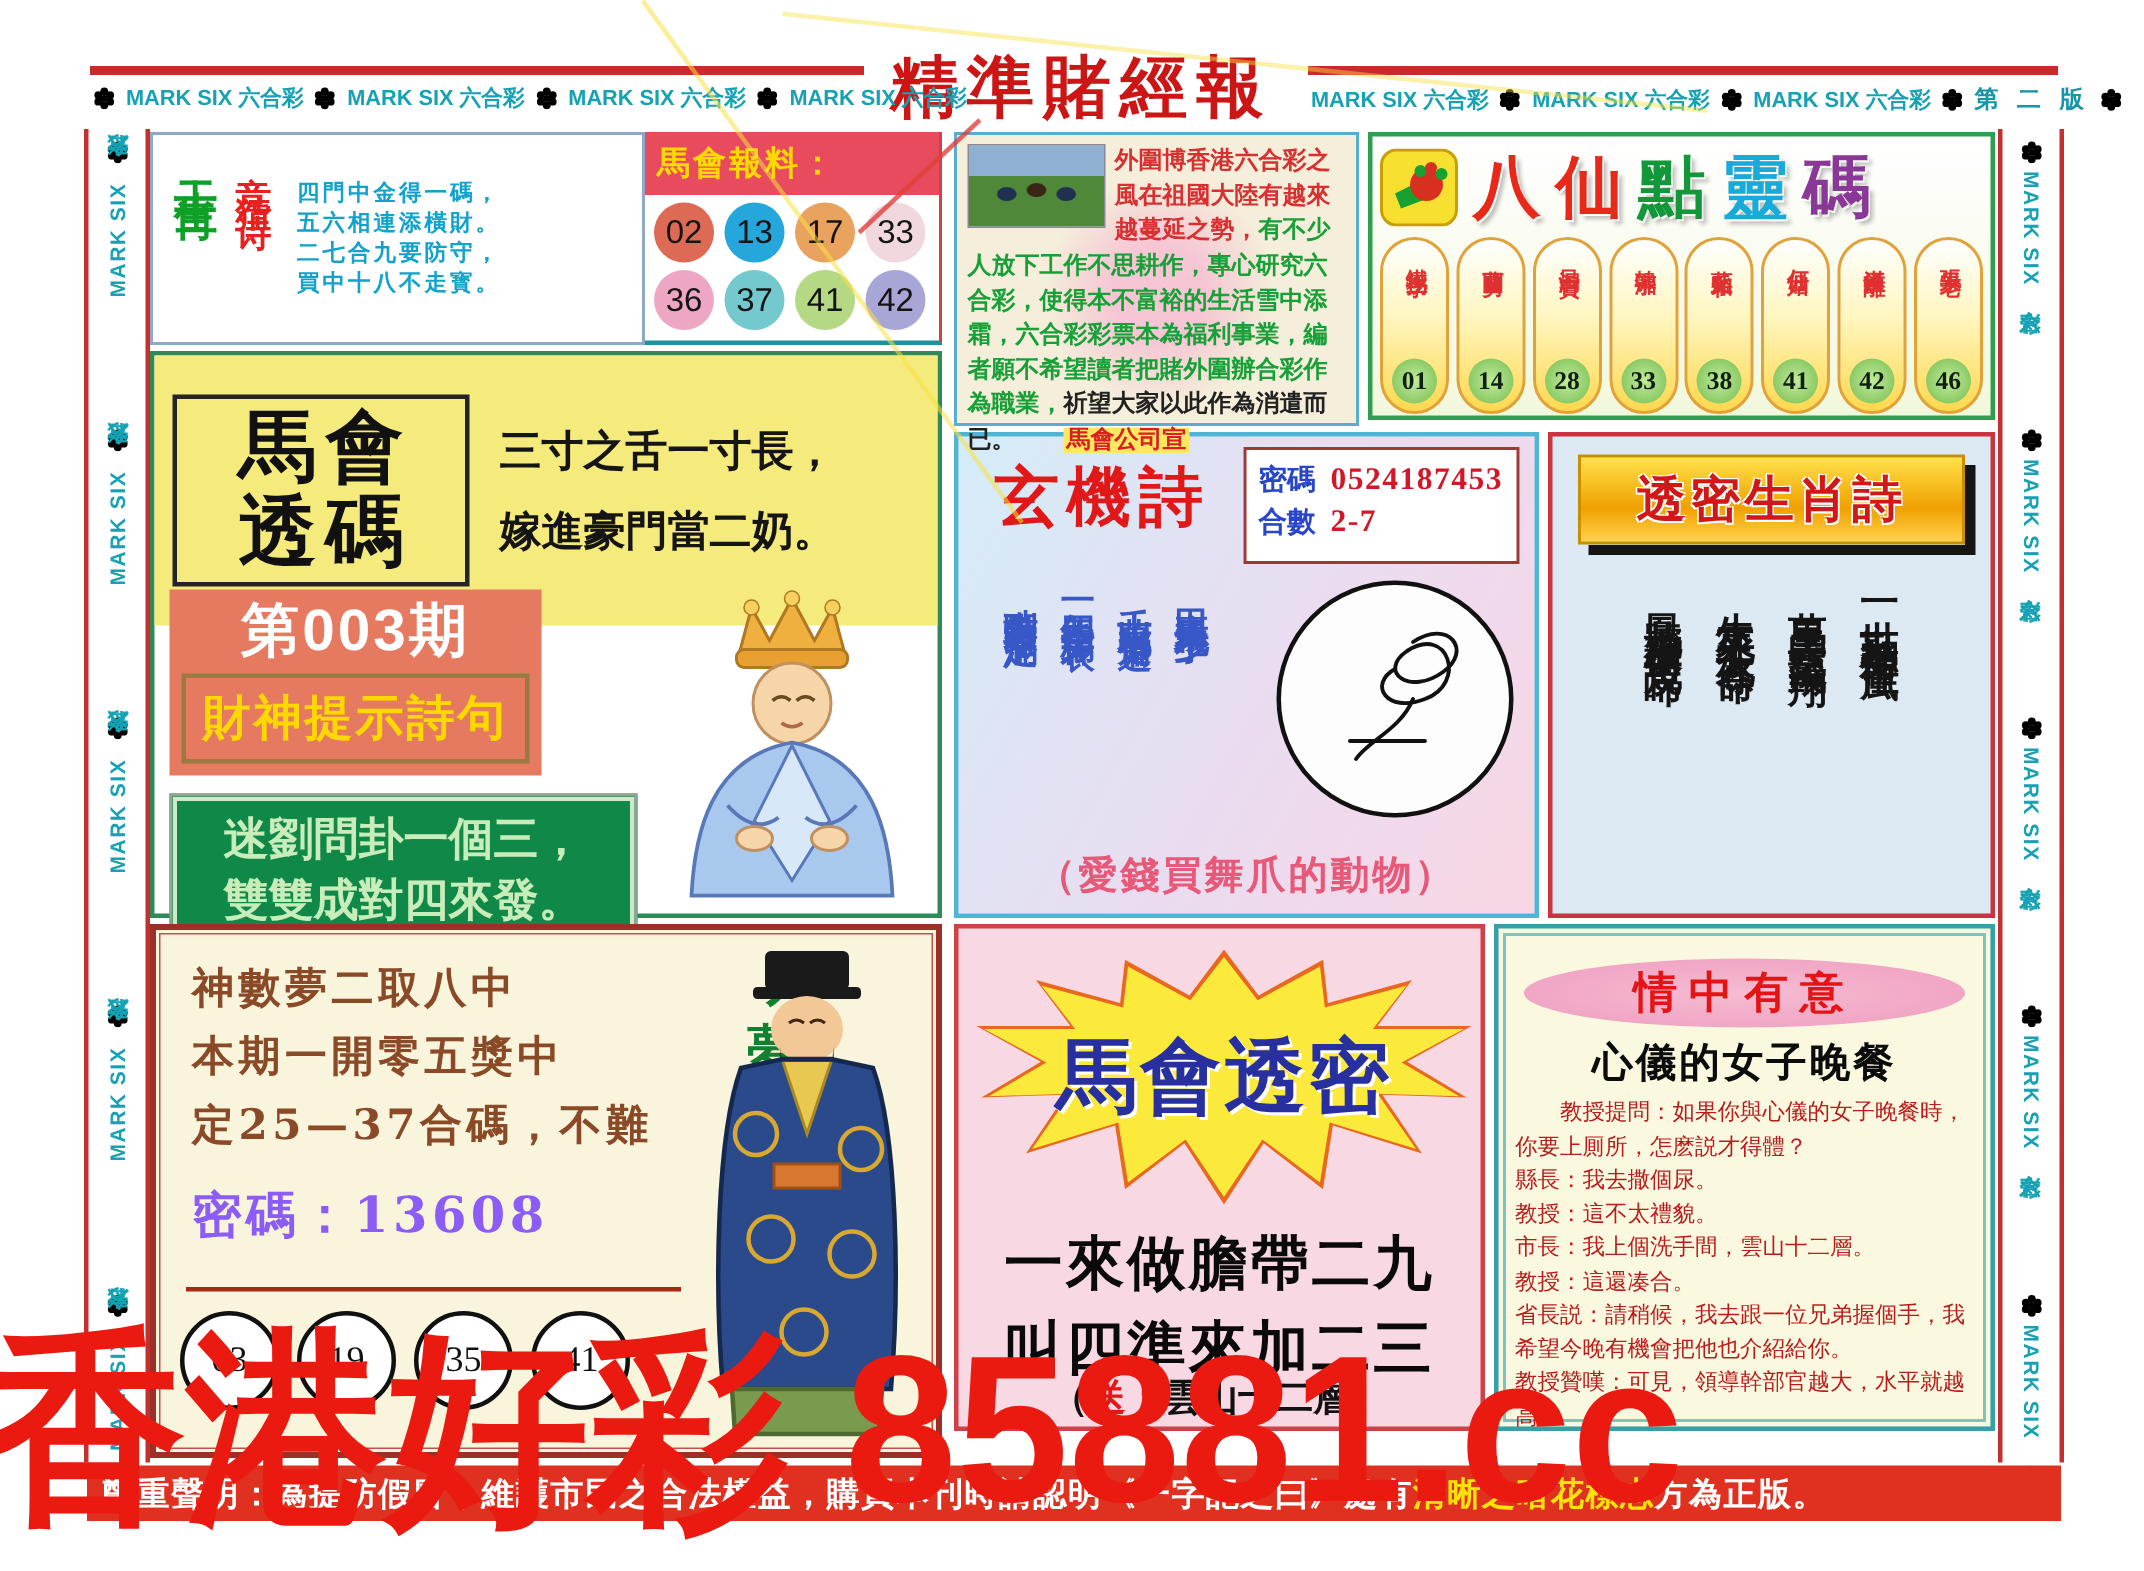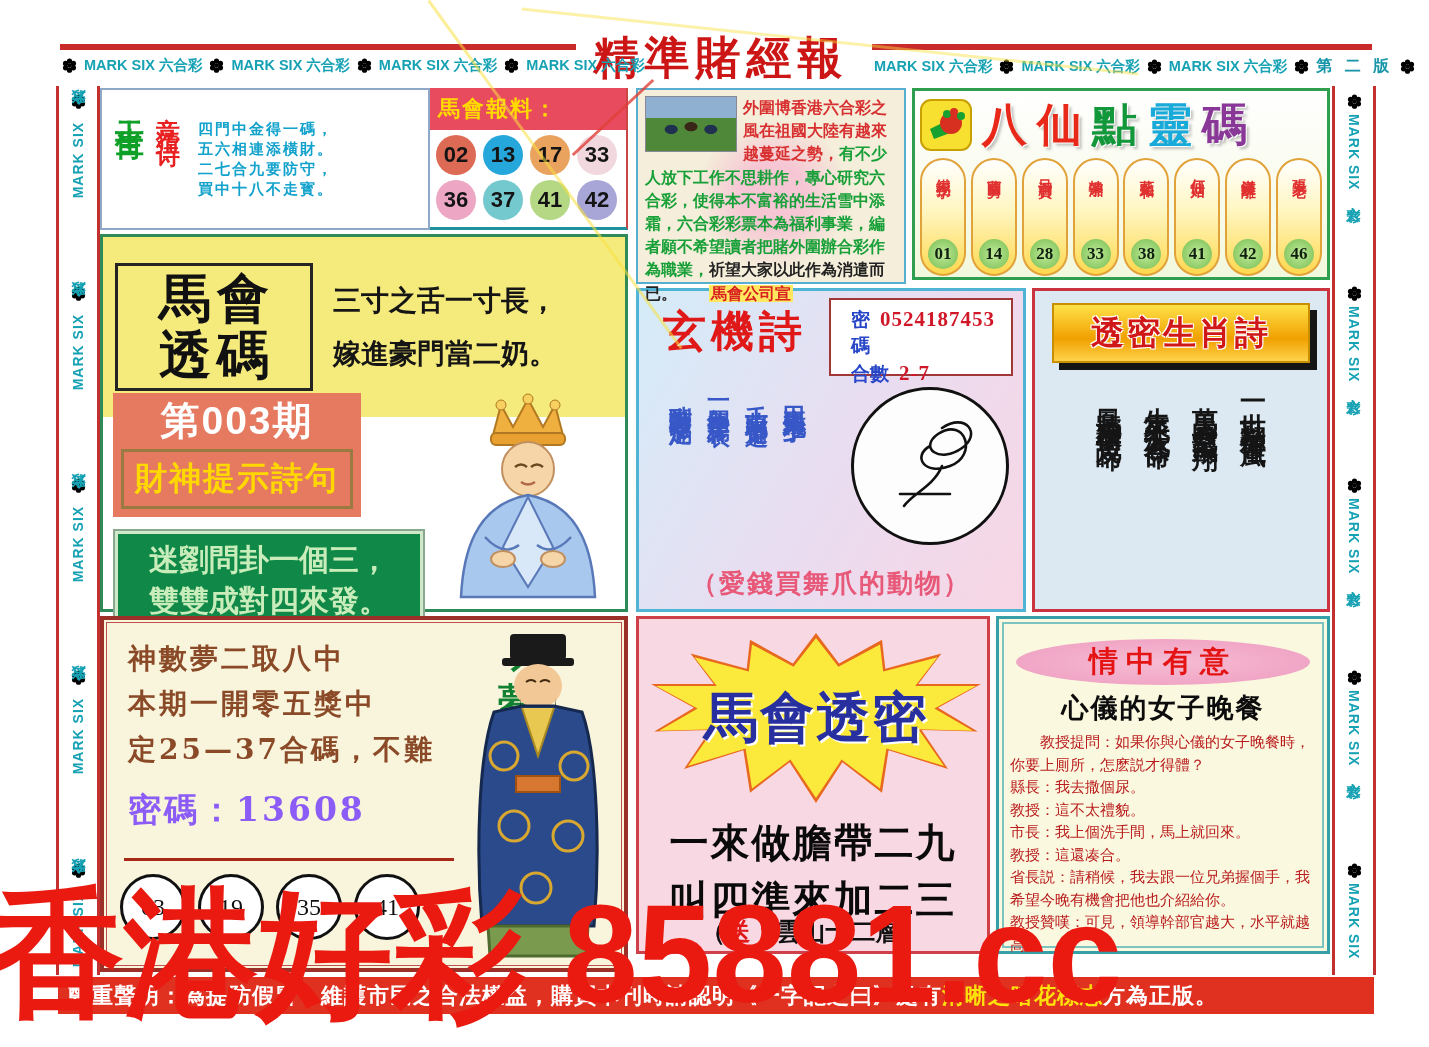--- a/index.html
+++ b/index.html
@@ -29,21 +29,21 @@
   .vgreen{writing-mode:vertical-rl;font-size:29px;font-weight:900;color:#0fa028;letter-spacing:4px;height:126px;}
   .vred{writing-mode:vertical-rl;font-size:24px;font-weight:900;color:#e82020;letter-spacing:12px;height:120px;margin-left:2px;}
   .zpoem{margin-left:14px;font-size:15px;font-weight:900;color:#12a2cc;line-height:1.34;letter-spacing:2px;white-space:nowrap;}
   
   #tips{left:430px;top:88px;width:198px;height:142px;background:#fff;border-right:2px solid #cc4444;
     border-bottom:3px solid #20929e;}
   #tips .thead{background:#e84a5e;color:#ffd900;font-size:22px;font-weight:900;letter-spacing:2px;
     height:42px;line-height:42px;padding-left:8px;}
   .ballrow{display:flex;gap:7px;margin:5px 0 0 6px;}
   .ball{width:40px;height:40px;border-radius:50%;display:flex;align-items:center;justify-content:center;
-    font-size:22px;font-weight:700;color:#141414;}
+    font-size:22px;font-weight:400;color:#141414;}
   .b0{background:#dd6a55;} .b1{background:#25a7dc;} .b2{background:#e9a35f;} .b3{background:#f0d8de;}
   .b4{background:#eda6c4;} .b5{background:#74c9ce;} .b6{background:#b5d884;} .b7{background:#a7a6d6;}
   
   #notice{left:636px;top:88px;width:270px;height:196px;border:2px solid #58aed0;background:#f4eeda;
     padding:6px 7px;font-size:16px;font-weight:bold;line-height:1.45;}
   #notice .wm{position:absolute;left:60px;top:30px;width:150px;height:150px;border-radius:50%;
     background:radial-gradient(#f6c6d4 30%,rgba(246,198,212,0) 72%);}
   #notice p{position:relative;margin:0;z-index:1;}
   .photo{float:left;width:90px;height:54px;margin:0 6px 2px 0;border:1px solid #889;
     background:
@@ -83,21 +83,21 @@
   .greenbox{position:absolute;left:10px;top:292px;width:308px;background:#108848;border:2px solid #8aa890;
     box-shadow:inset 0 0 0 3px #cfe8c8;color:#c8ecba;font-size:30px;font-weight:900;line-height:1.35;
     text-align:center;padding:9px 0;}
   #buddha{position:absolute;left:330px;top:150px;}
   
   #xuanji{left:636px;top:288px;width:390px;height:324px;border:3px solid #50b4d4;
     background:linear-gradient(120deg,#d4ecf8 0%,#eadcf0 55%,#f8d6e4 100%);}
   .xj-title{position:absolute;left:24px;top:12px;font-size:43px;font-weight:900;color:#e01818;letter-spacing:5px;}
   .codebox{position:absolute;right:10px;top:7px;width:184px;height:78px;background:#fff;
     border:2px solid #a03838;padding:5px 8px;box-sizing:border-box;}
-  .codebox .row{display:flex;gap:10px;align-items:baseline;margin:2px 12px;text-align:center;}
+  .codebox .row{display:flex;gap:10px;align-items:baseline;margin:2px 0;text-align:center;}
   .clabel{color:#2846c8;font-size:19px;font-weight:900;}
   .cval{color:#d01828;font-size:21px;font-weight:900;font-family:"Liberation Serif",serif;letter-spacing:1px;}
   .xpoem{position:absolute;left:20px;top:96px;height:212px;writing-mode:vertical-rl;
     font-size:23px;font-weight:900;color:#3858c8;letter-spacing:3px;}
   .xpoem div{margin:0 7px;}
   .scribble{position:absolute;left:212px;top:96px;width:158px;height:158px;border:3px solid #111;
     border-radius:50%;background:#fdfdfd;box-sizing:border-box;}
   .xans{position:absolute;left:0;right:0;bottom:8px;text-align:center;color:#e85878;
     font-size:26px;font-weight:900;letter-spacing:2px;}
   
@@ -497,21 +497,21 @@
     </div>
   </div>
 
   <div id="joke" class="panel">
     <div class="ellip">情中有意</div>
     <div class="jsub">心儀的女子晚餐</div>
     <div class="jbody">
       <div class="ind">教授提問：如果你與心儀的女子晚餐時，你要上厠所，怎麽説才得體？</div>
       <div>縣長：我去撒個尿。</div>
       <div>教授：這不太禮貌。</div>
-      <div>市長：我上個洗手間，馬上就回來。</div>
+      <div>市長：我上個洗手間，雲山十二層。</div>
       <div>教授：這還凑合。</div>
       <div>省長説：請稍候，我去跟一位兄弟握個手，我希望今晚有機會把他也介紹給你。</div>
       <div>教授贊嘆：可見，領導幹部官越大，水平就越高！</div>
     </div>
   </div>
 
   <div id="footer">
     <span>鄭重聲明：為提防假冒，維護市民之合法權益，購買本刊時請認明《一字記之曰》處有</span>
       <span class="hl">清晰之暗花標志</span>
       <span>方為正版。</span>

